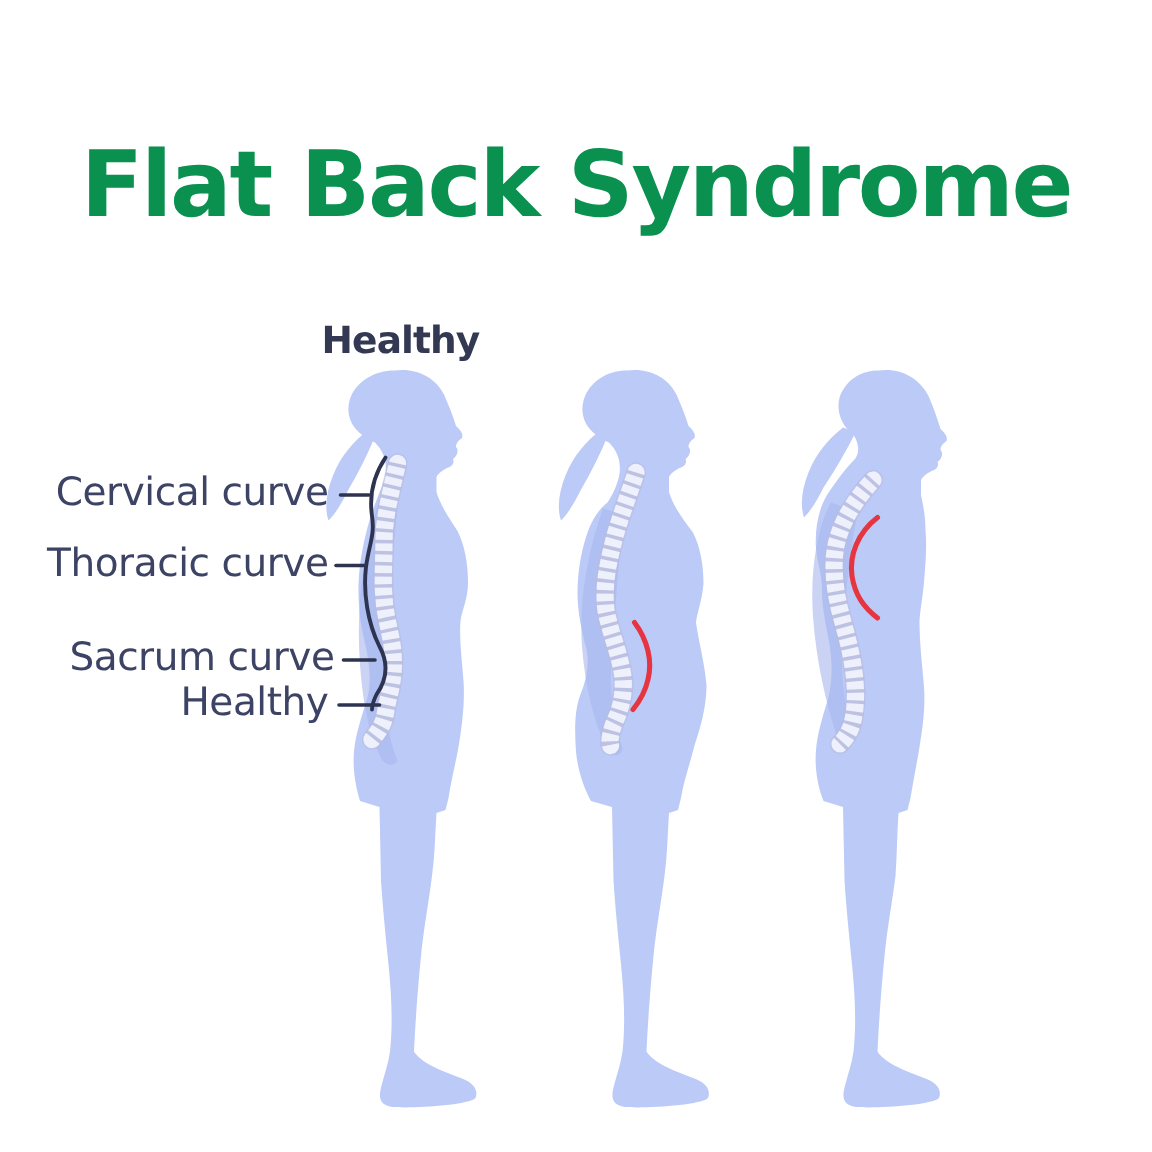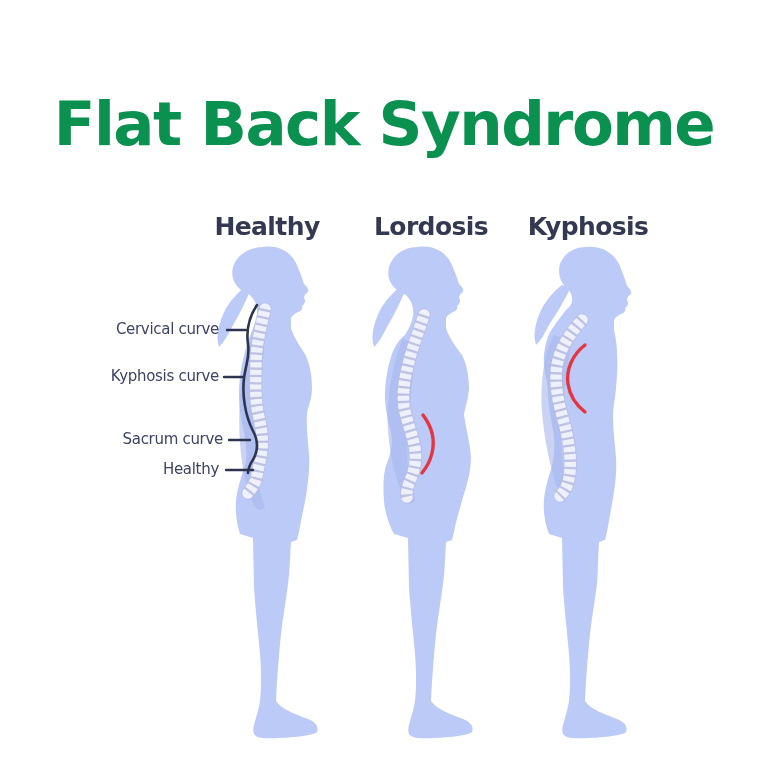--- a/index.html
+++ b/index.html
@@ -13,21 +13,21 @@
     font-size:61px;font-weight:800;letter-spacing:-1.5px;
     color:var(--title-green,#0a9150);margin:0;
   }
   .col-label{
     position:absolute;top:212px;transform:translateX(-50%);
     font-size:25px;font-weight:700;letter-spacing:-0.6px;
     color:var(--heading-text,#333952);white-space:nowrap;
   }
   .spine-label{
     position:absolute;transform:translateY(-54%);
-    font-size:15px;color:var(--label-text,#3d4364);
+    font-size:26px;color:var(--label-text,#3d4364);
     white-space:nowrap;letter-spacing:-0.3px;margin-left:35px;
   }
   .fig{position:absolute;width:145px;height:500px;}
   .overlay{position:absolute;left:0;top:0;width:768px;height:768px;pointer-events:none;}
   
   .body-fill{fill:var(--silhouette-blue,#bccaf7);}
   .shade-fill{fill:var(--silhouette-shade,#a9b8ee);opacity:.62;}
   .spine-base{stroke:var(--spine-fill,#eef0fb);stroke-width:11.5;fill:none;stroke-linecap:round;}
   .spine-halo{stroke:var(--spine-ridge,#b7bce0);stroke-width:13.5;fill:none;stroke-linecap:round;opacity:.55;}
   .spine-ridges{stroke:var(--spine-ridge,#b7bce0);stroke-width:12.5;fill:none;stroke-dasharray:2.3 5.1;opacity:.9;}
@@ -36,22 +36,20 @@
   .leader{stroke:var(--line-dark,#2e3450);stroke-width:2.4;fill:none;stroke-linecap:round;}
 </style>
 </head>
 <body>
 
 <div class="canvas">
 
   <h1 class="title">Flat Back Syndrome</h1>
 
   <div class="col-label" style="left:267px">Healthy</div>
-  <div class="col-label" style="left:431px">Lordosis</div>
-  <div class="col-label" style="left:588px">Kyphosis</div>
 
   <svg class="fig" style="left:203px;top:243px" viewBox="0 0 145 500">
     <path class="body-fill" d="M47,48 C42,60 36,72 29,84 C25,92 21,99 16,104 C13,95 15,84 19,74 C24,61 33,51 42,44 C44,45 46,46 47,48 Z"></path>
     <path class="body-fill" d="M60,4 C74,2 87,8 93,20 C96,27 99,34 101,41 C104,44 106,46 105,49 C102,51 101,53 101,55 C103,57 102,61 99,63 C100,65 99,68 95,69 C91,71 89,73 88,75 L88,85 C91,95 97,103 102,111 C107,121 109,133 109,145 C109,157 105,163 104,171 C103,183 105,197 106,211 C107,225 105,241 103,253 C101,265 98,276 96,289 L94,297 L88,299 C87,313 87,327 85,341 C83,357 80,373 78,391 C76,411 74,436 73,458 C77,465 91,471 105,476 C113,479 116,484 114,489 C109,494 71,496 59,495 C51,494 49,490 51,482 C53,474 56,466 57,458 C59,440 58,420 56,400 C54,380 52,360 51,344 L50,295 L37,291 C34,281 32,270 33,258 C34,246 39,232 42,222 C45,210 43,196 39,180 C36,166 35,150 37,134 C39,118 43,104 47,93 C50,85 53,79 54,73 C55,65 53,58 47,52 C33,46 27,36 30,24 C34,11 47,4 60,4 Z"></path>
     <path class="shade-fill" d="M50,90 C40,120 34,160 37,200 C39,228 44,250 52,264 C56,268 60,268 62,264 C54,244 52,220 54,196 C56,168 58,128 62,96 Z"></path>
     <g>
       <path class="spine-halo" d="M62,66 C58,84 53,100 53,118 C53,136 51,152 55,170 C58,184 60,192 59,205 C58,218 55,224 54,232 C53,240 49,245 45,250"></path>
       <path class="spine-base" d="M62,66 C58,84 53,100 53,118 C53,136 51,152 55,170 C58,184 60,192 59,205 C58,218 55,224 54,232 C53,240 49,245 45,250"></path>
       <path class="spine-ridges" d="M62,66 C58,84 53,100 53,118 C53,136 51,152 55,170 C58,184 60,192 59,205 C58,218 55,224 54,232 C53,240 49,245 45,250"></path>
     </g>
@@ -76,21 +74,21 @@
     <path class="shade-fill" d="M42,92 C32,110 28,140 30,168 C32,196 38,224 46,248 C50,253 55,252 56,247 C50,224 48,200 50,176 C52,148 56,116 60,98 Z"></path>
     <g>
       <path class="spine-halo" d="M70,77 C58,90 48,106 45,122 C42,140 46,158 50,172 C54,186 57,198 58,212 C59,224 58,232 56,240 C54,246 51,250 48,253"></path>
       <path class="spine-base" d="M70,77 C58,90 48,106 45,122 C42,140 46,158 50,172 C54,186 57,198 58,212 C59,224 58,232 56,240 C54,246 51,250 48,253"></path>
       <path class="spine-ridges" d="M70,77 C58,90 48,106 45,122 C42,140 46,158 50,172 C54,186 57,198 58,212 C59,224 58,232 56,240 C54,246 51,250 48,253"></path>
     </g>
     <path class="red-arc" d="M73,102 C60,112 54,127 56,141 C58,154 64,162 73,169"></path>
   </svg>
 
   <div class="spine-label" style="right:549px;top:330px">Cervical curve</div>
-  <div class="spine-label" style="right:549px;top:377px">Kyphosis curve</div>
+  <div class="spine-label" style="right:549px;top:377px">Thoracic curve</div>
   <div class="spine-label" style="right:545px;top:440px">Sacrum curve</div>
   <div class="spine-label" style="right:549px;top:470px">Healthy</div>
 
   <svg class="overlay" viewBox="0 0 768 768">
     <path class="leader" d="M227,330 L246,330"></path>
     <path class="leader" d="M224,377 L243,377"></path>
     <path class="leader" d="M229,440 L250,440"></path>
     <path class="leader" d="M226,470 L253,470"></path>
   </svg>
 

